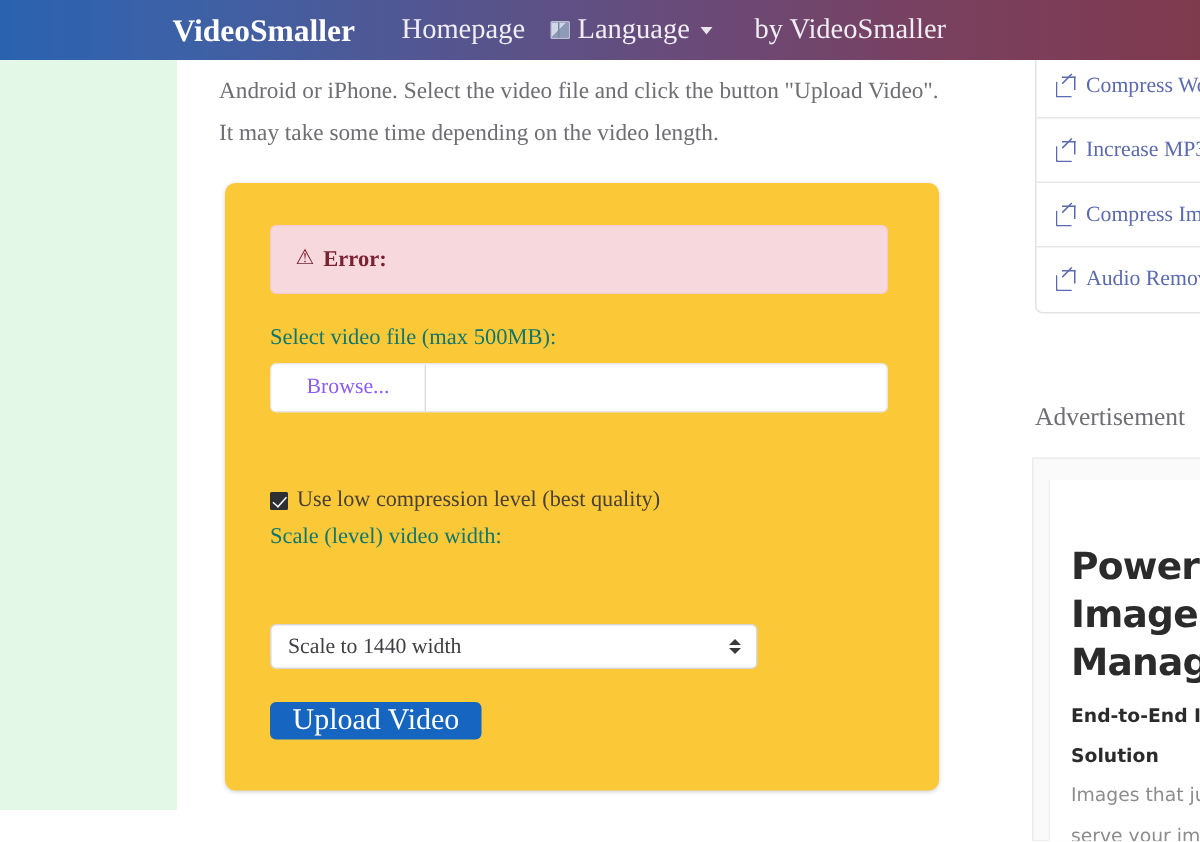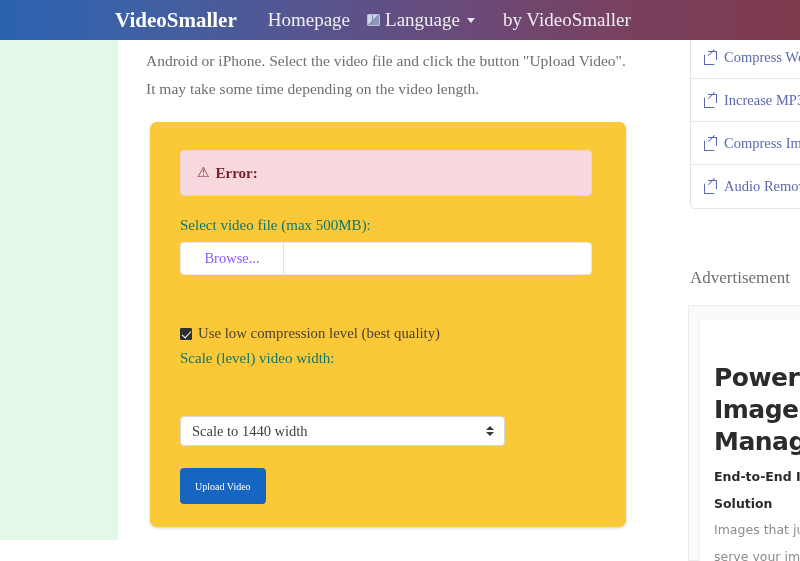--- a/index.html
+++ b/index.html
@@ -189,27 +189,27 @@
     width: 0; height: 0;
     border-left: 4px solid transparent;
     border-right: 4px solid transparent;
   }
   .select-arrows i.up { border-bottom: 4.5px solid #3a3a3a; }
   .select-arrows i.down { border-top: 4.5px solid #3a3a3a; }
 
   .upload-btn {
     position: absolute;
     left: 30px; top: 346px;
-    height: 36px;
+    height: 25px;
     padding: 0 15px;
     background: #1665c0;
     color: #ffffff;
     border: none;
     border-radius: 4px;
-    font-size: 10px;
+    font-size: 20px;
     font-family: "Liberation Serif", "DejaVu Serif", serif;
     display: flex;
     align-items: center;
     cursor: pointer;
   }
 
   
   .sidebar {
     position: absolute;
     left: 688px; top: 0px;

